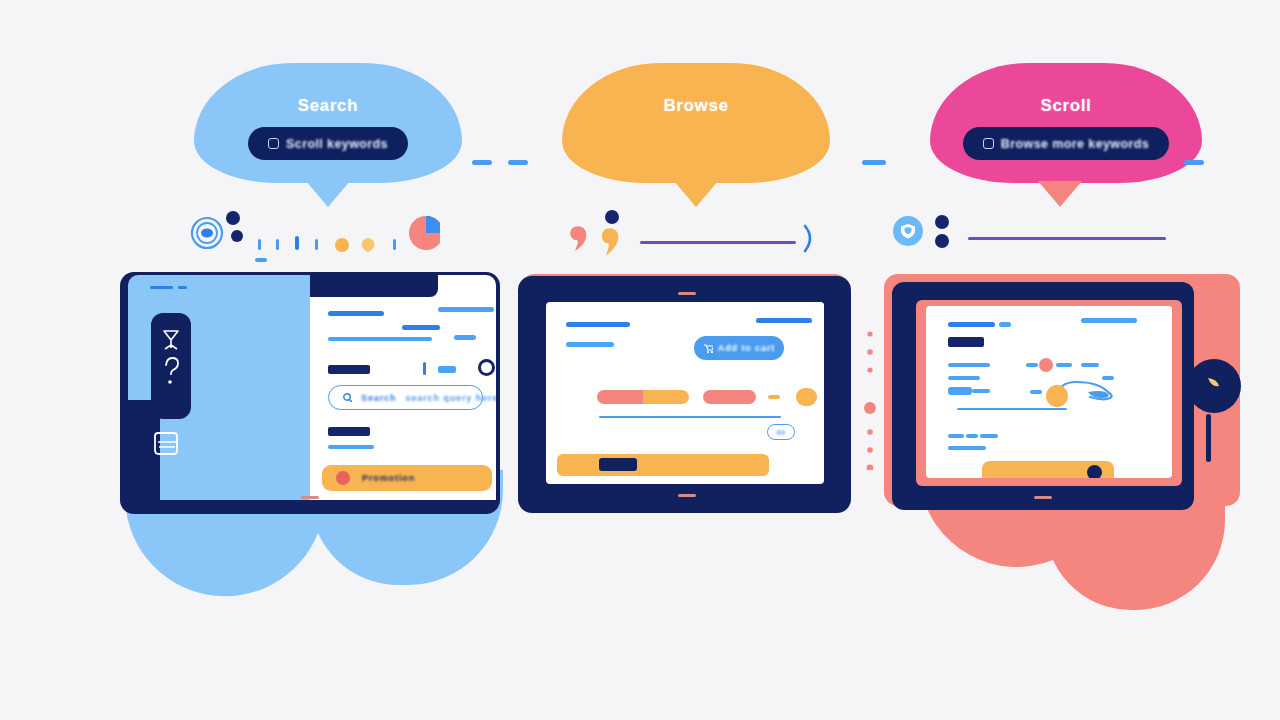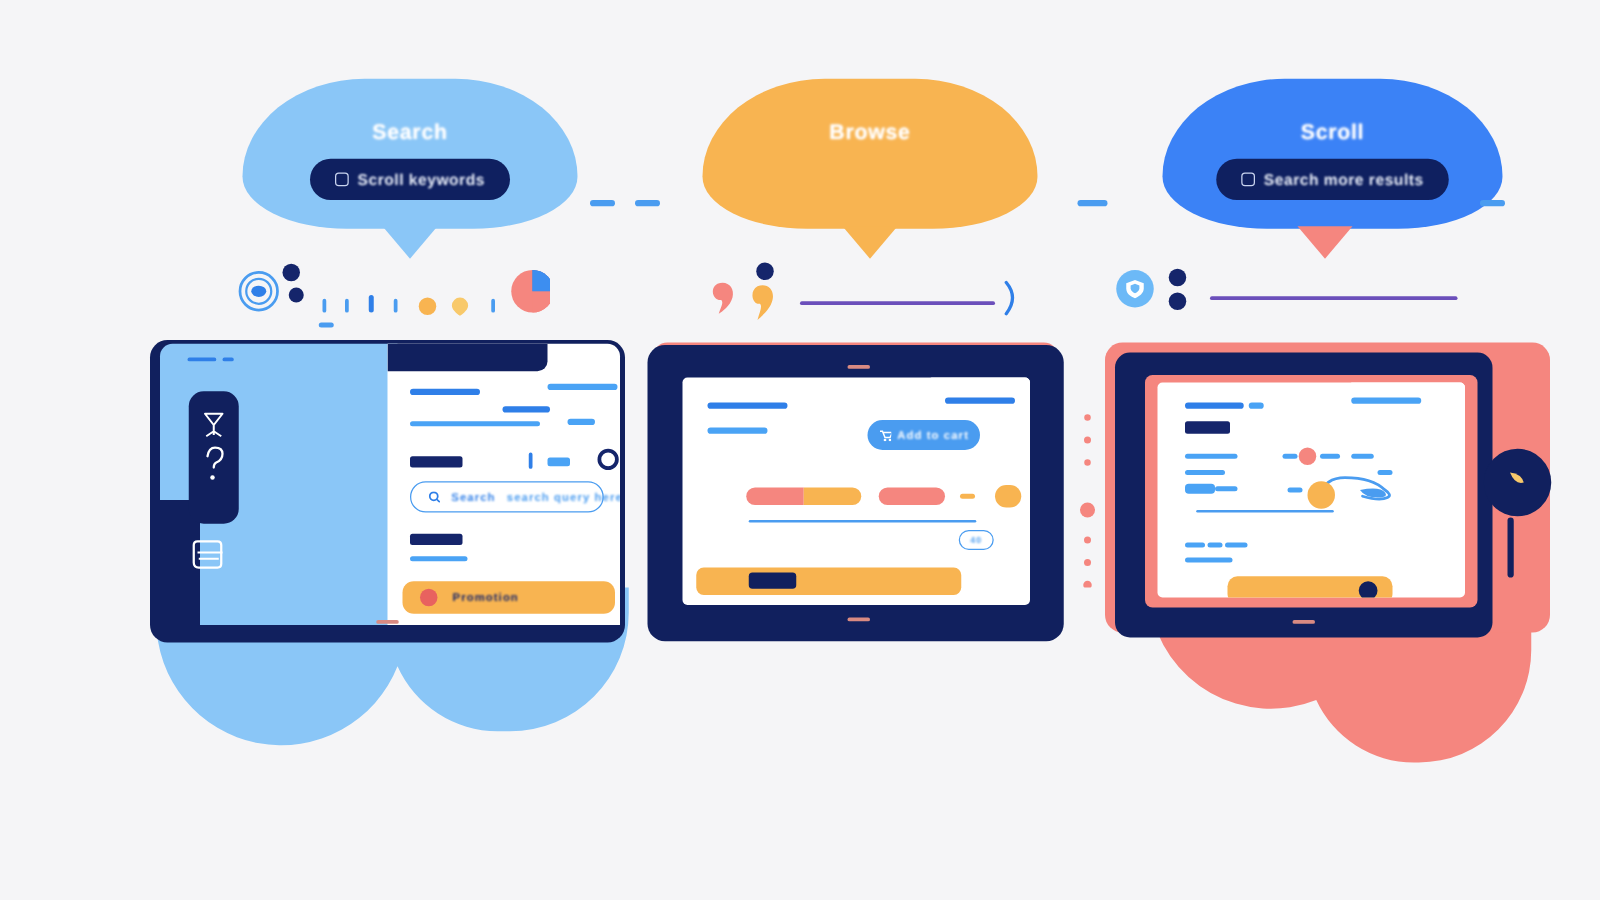--- a/index.html
+++ b/index.html
@@ -119,25 +119,25 @@
       <span class="chip-txt">Scroll keywords</span>
     </div>
     <div class="b-tail" style="border-top:26px solid #8ac6f7;"></div>
   </div>
 
   <div class="bubble" style="left:562px;top:63px;background:#f8b451;">
     <div class="b-title">Browse</div>
     <div class="b-tail" style="border-top:26px solid #f8b451;"></div>
   </div>
 
-  <div class="bubble" style="left:930px;top:63px;background:#3b82f6;width:272px;">
+  <div class="bubble" style="left:930px;top:63px;background:#ec4899;width:272px;">
     <div class="b-title">Scroll</div>
     <div class="b-chip">
       <span class="chip-ico"></span>
-      <span class="chip-txt">Search more results</span>
+      <span class="chip-txt">Browse more keywords</span>
     </div>
     <div class="b-tail" style="border-top:26px solid #f5867f;left:108px;"></div>
   </div>
 
   <div class="dash" style="left:472px;top:160px;width:20px;background:#4a9cf0;"></div>
   <div class="dash" style="left:508px;top:160px;width:20px;background:#4a9cf0;"></div>
   <div class="dash" style="left:862px;top:160px;width:24px;background:#4a9cf0;"></div>
   <div class="dash" style="left:1184px;top:160px;width:20px;background:#4a9cf0;"></div>
 
   <svg class="abs" style="left:190px;top:205px;width:250px;height:60px;">

